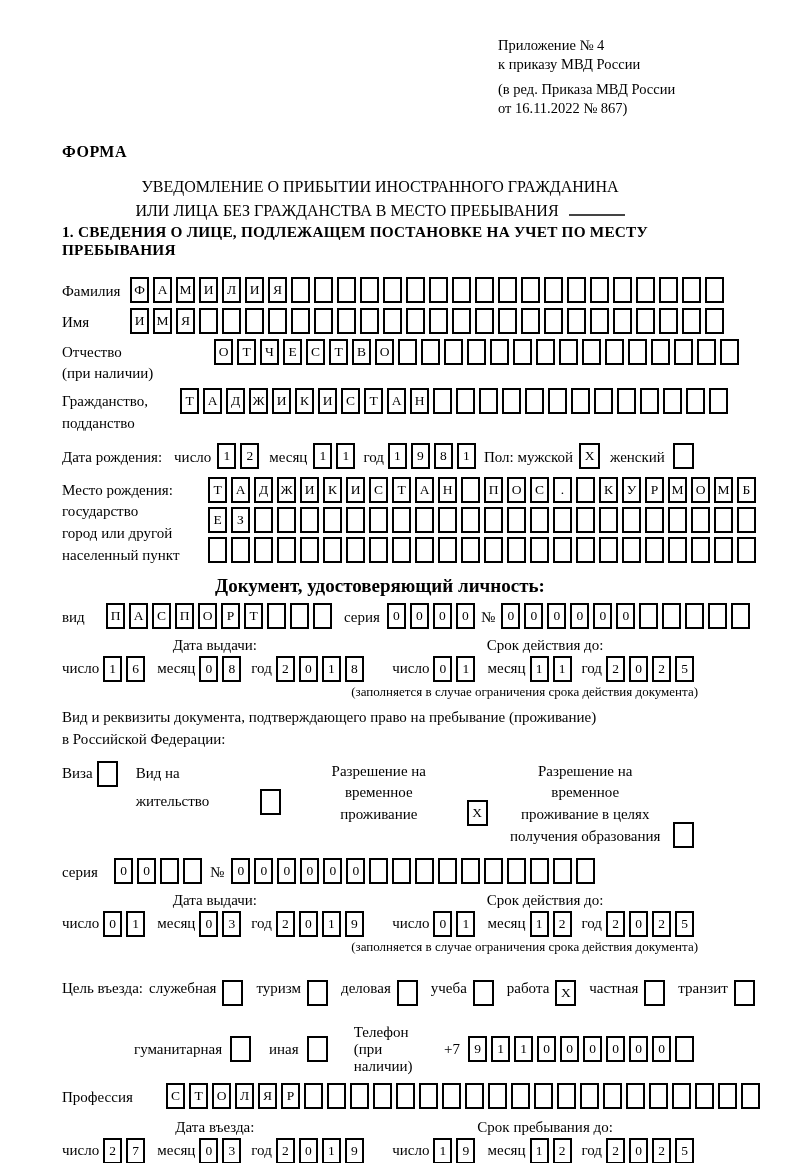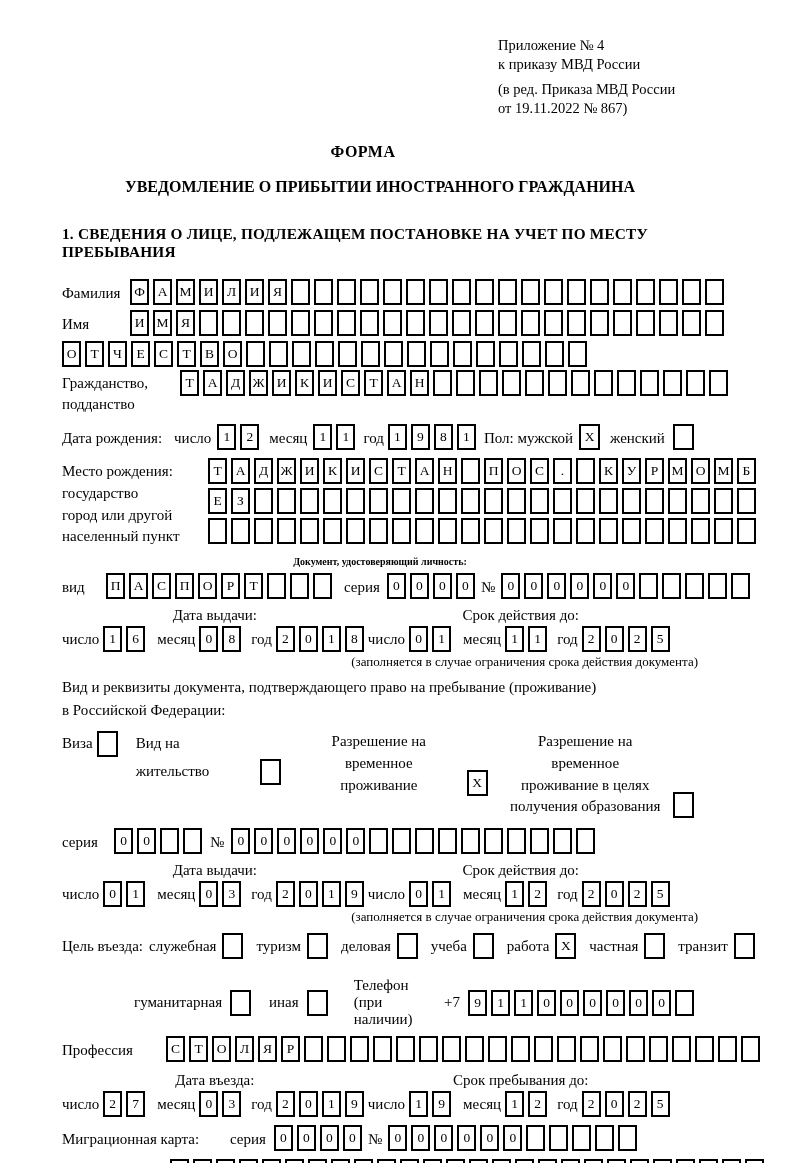--- a/index.html
+++ b/index.html
@@ -1,71 +1,72 @@
 <!DOCTYPE html>
 <html><head>
 <meta charset="utf-8">
 <style>
   *{box-sizing:border-box;margin:0;padding:0}
   html,body{width:800px;background:#fff}
   body{height:1163px;overflow:hidden;font-family:"Liberation Serif",serif;color:#000}
   .page{width:740px;height:1163px;padding:36px 42px 14px 62px}
   .appendix{margin-left:auto;width:200px;font-size:14.5px;line-height:1.32}
   .appendix .part2{margin-top:6px}
-  .forma{text-align:center;padding-right:34px;font-weight:bold;font-size:16px;letter-spacing:.5px;margin-top:24px}
-  .title{text-align:center;font-weight:bold;font-size:16px;line-height:1.5;margin-top:14px}
+  .forma{text-align:left;padding-right:34px;font-weight:bold;font-size:16px;letter-spacing:.5px;margin-top:24px}
+  .title{text-align:center;font-weight:normal;font-size:16px;line-height:1.5;margin-top:14px}
   .blank-line{display:inline-block;width:56px;border-bottom:2px solid #444;height:14px;margin-left:10px}
-  .sec-heading{font-weight:bold;font-size:15.3px;margin-top:26px;letter-spacing:.2px}
+  .sec-heading{font-weight:bold;font-size:15.3px;letter-spacing:.2px}
   .form-area{margin-top:18px;font-size:15px}
   .frow{display:flex;align-items:flex-start;margin-bottom:3px}
   .flabel{flex-shrink:0;font-size:15px;line-height:28px}
   .flabel.multi{line-height:1.45;padding-top:3px}
   .cells{display:inline-flex;flex-wrap:nowrap}
   .cell{display:inline-block;flex-shrink:0;width:19px;height:26px;border:2px solid #000;margin-right:4px;
         text-align:center;font-size:13.5px;line-height:22px;background:#fff;font-family:"Liberation Serif",serif}
   .checkbox .cell{width:21px}
   .stack .cells{display:flex;margin-bottom:4px}
-  .center-bold{text-align:center;font-weight:bold;font-size:10px;margin:8px 0 6px}
+  .center-bold{text-align:center;font-weight:bold;font-size:19px;margin:8px 0 6px}
   .small-gap{margin-left:6px}
-  .dates{display:flex;margin:6px 0 2px}
+  .dates{display:flex;justify-content:space-between;margin:6px 0 2px}
   .dcol{display:flex;flex-direction:column}
   .dcol .dtitle{text-align:center;font-size:15px;margin-bottom:2px}
   .dline{display:flex;align-items:center;white-space:nowrap}
   .dline .w{margin-right:4px}
   .note{font-size:13px;text-align:right;margin:0 0 6px}
   .para{font-size:15px;line-height:1.5;margin-top:4px}
   .cbrow{display:flex;align-items:flex-start;margin:8px 0 10px}
   .cbitem{display:flex;align-items:flex-end;margin-right:14px}
   .cbitem .lbl{line-height:28px;margin-right:8px}
   .cbitem .lblc{text-align:center;line-height:1.45;margin-right:8px;padding-top:2px}
-  .purposes{display:flex;align-items:center;flex-wrap:nowrap;margin-top:8px}
+  .purposes{display:flex;align-items:flex-start;flex-wrap:nowrap;margin-top:25px}
   .purposes .plabel{margin-right:6px;white-space:nowrap}
   .purposes .pbox{margin-right:9px}
   .phone-row{display:flex;align-items:center;margin-top:18px;padding-left:72px}
   .guard{display:flex;align-items:flex-start;margin-top:6px}
   .guard-label{width:108px;flex-shrink:0;font-size:15px;line-height:1.5}
 </style>
 </head>
 <body>
 
 <div class="page">
 
   <div class="appendix">
     <div>Приложение № 4</div>
     <div>к приказу МВД России</div>
     <div class="part2">
       <div>(в ред. Приказа МВД России</div>
-      <div>от 19.11.2022 № 867)</div>
+      <div>от 16.11.2022 № 867)</div>
     </div>
   </div>
 
   <div class="forma">ФОРМА</div>
 
   <div class="title">
     <div>УВЕДОМЛЕНИЕ О ПРИБЫТИИ ИНОСТРАННОГО ГРАЖДАНИНА</div>
+    <div><span>ИЛИ ЛИЦА БЕЗ ГРАЖДАНСТВА В МЕСТО ПРЕБЫВАНИЯ</span><span class="blank-line"></span></div>
   </div>
 
   <div class="sec-heading">1. СВЕДЕНИЯ О ЛИЦЕ, ПОДЛЕЖАЩЕМ ПОСТАНОВКЕ НА УЧЕТ ПО МЕСТУ ПРЕБЫВАНИЯ</div>
 
   <div class="form-area">
 
     <div class="frow">
       <span class="flabel" style="width:68px">Фамилия</span>
       <span class="cells">
           <span class="cell">Ф</span>
@@ -123,20 +124,24 @@
           <span class="cell"></span>
           <span class="cell"></span>
           <span class="cell"></span>
           <span class="cell"></span>
           <span class="cell"></span>
           <span class="cell"></span>
         </span>
     </div>
 
     <div class="frow">
+      <span class="flabel multi" style="width:152px">
+        <span>Отчество</span><br>
+        <span>(при наличии)</span>
+      </span>
       <span class="cells">
           <span class="cell">О</span>
           <span class="cell">Т</span>
           <span class="cell">Ч</span>
           <span class="cell">Е</span>
           <span class="cell">С</span>
           <span class="cell">Т</span>
           <span class="cell">В</span>
           <span class="cell">О</span>
           <span class="cell"></span>

